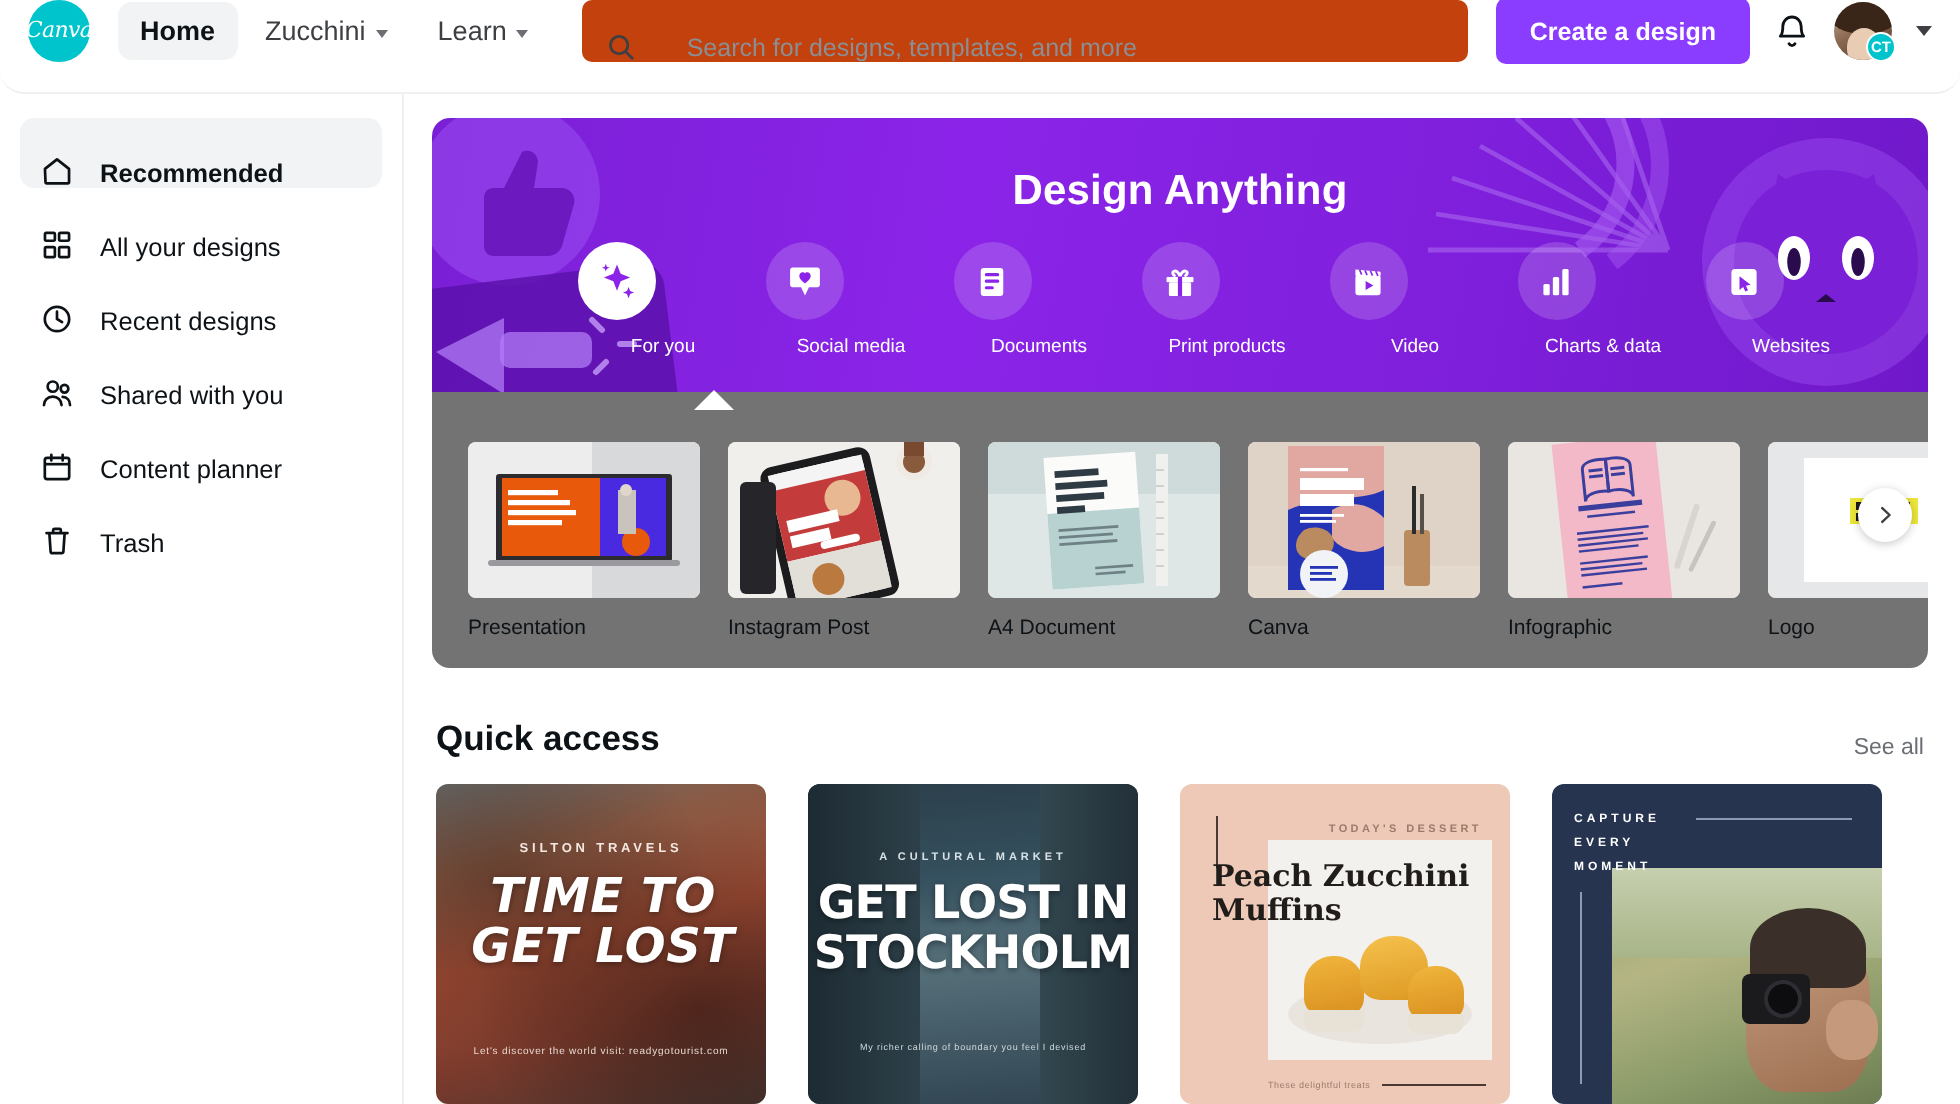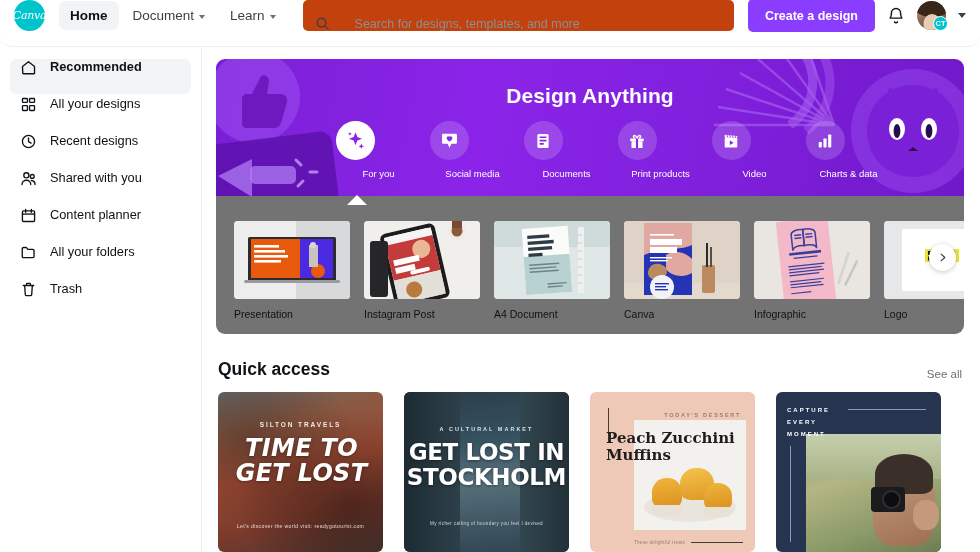--- a/index.html
+++ b/index.html
@@ -103,21 +103,21 @@
   
   .body { flex: 1 1 auto; display: flex; min-height: 0; }
 
   
   .sidebar {
     width: 202px; flex: 0 0 202px;
     background: #fff; padding: 12px 10px 0 10px;
     border-right: 1px solid #f0f0f1;
   }
   .side-item {
-    display: flex; align-items: flex-start; gap: 13px;
+    display: flex; align-items: flex-end; gap: 13px;
     height: 35px; padding: 0 10px; border-radius: 7px;
     font-size: 12.8px; color: #0d1216; cursor: pointer;
     margin-bottom: 2px;
   }
   .side-item.active { background: #f2f3f5; font-weight: 700; }
   .side-icon { width: 17px; height: 17px; flex: 0 0 17px; display:block; }
 
   
   .main { flex: 1 1 auto; overflow: hidden; background: #fff; padding: 0; position: relative; }
   .main-inner { padding: 12px 16px 0 14px; }
@@ -256,21 +256,21 @@
   <div class="header">
     <div class="logo">
       <span class="logo-text">Canva</span>
     </div>
 
     <div class="nav">
       <div class="nav-item active">
         <span>Home</span>
       </div>
       <div class="nav-item plain">
-        <span>Document</span>
+        <span>Zucchini</span>
         <span class="caret"></span>
       </div>
       <div class="nav-item plain">
         <span>Learn</span>
         <span class="caret"></span>
       </div>
     </div>
 
     <div class="search">
       <svg width="15" height="15" viewBox="0 0 24 24" fill="none" stroke="#3d3f42" stroke-width="2.2">
@@ -338,26 +338,20 @@
 
       <div class="side-item">
         <svg class="side-icon" viewBox="0 0 24 24" fill="none" stroke="#0d1216" stroke-width="1.9">
           <rect x="3.4" y="5.5" width="17.2" height="15" rx="1.6"></rect>
             <path d="M3.4 10h17.2"></path>
           <path d="M8 3.4v4M16 3.4v4" stroke-linecap="round"></path>
         </svg>
         <span>Content planner</span>
       </div>
 
-      <div class="side-item">
-        <svg class="side-icon" viewBox="0 0 24 24" fill="none" stroke="#0d1216" stroke-width="1.9">
-          <path d="M3.2 6.6a1.6 1.6 0 0 1 1.6-1.6h4.3l2 2.6h7.1a1.6 1.6 0 0 1 1.6 1.6v8.4a1.6 1.6 0 0 1-1.6 1.6H4.8a1.6 1.6 0 0 1-1.6-1.6z" stroke-linejoin="round"></path>
-        </svg>
-        <span>All your folders</span>
-      </div>
 
       <div class="side-item">
         <svg class="side-icon" viewBox="0 0 24 24" fill="none" stroke="#0d1216" stroke-width="1.9">
           <path d="M4.6 6.4h14.8" stroke-linecap="round"></path>
           <path d="M6.6 6.4l.9 13.1a1.2 1.2 0 0 0 1.2 1.1h6.6a1.2 1.2 0 0 0 1.2-1.1l.9-13.1" stroke-linejoin="round"></path>
           <path d="M9.3 6.4V4.3a.9.9 0 0 1 .9-.9h3.6a.9.9 0 0 1 .9.9v2.1"></path>
         </svg>
         <span>Trash</span>
       </div>
     </div>
@@ -467,20 +461,29 @@
               <div class="cat-circ">
                 <svg width="18" height="18" viewBox="0 0 24 24" fill="#fff">
                   <rect x="3.6" y="13.4" width="4.2" height="7.4" rx="1"></rect>
                   <rect x="9.9" y="8.6" width="4.2" height="12.2" rx="1"></rect>
                   <rect x="16.2" y="3.4" width="4.2" height="17.4" rx="1"></rect>
                 </svg>
               </div>
               <div class="cat-label">Charts &amp; data</div>
             </div>
 
+            <div class="cat">
+              <div class="cat-circ">
+                <svg width="18" height="18" viewBox="0 0 24 24" fill="#fff">
+                  <rect x="3.6" y="3.4" width="16.8" height="17.2" rx="2.4"></rect>
+                  <path d="M9 8.2l7.4 5.6-3.1.7 1.4 3-1.8.9-1.5-3.1-2.4 2z" fill="#8b24e8"></path>
+                </svg>
+              </div>
+              <div class="cat-label">Websites</div>
+            </div>
           </div>
 
           <div class="notch"></div>
         </div>
 
         <div class="strip-wrap">
           <div class="strip">
 
             <div class="tpl">
               <div class="tpl-thumb">

